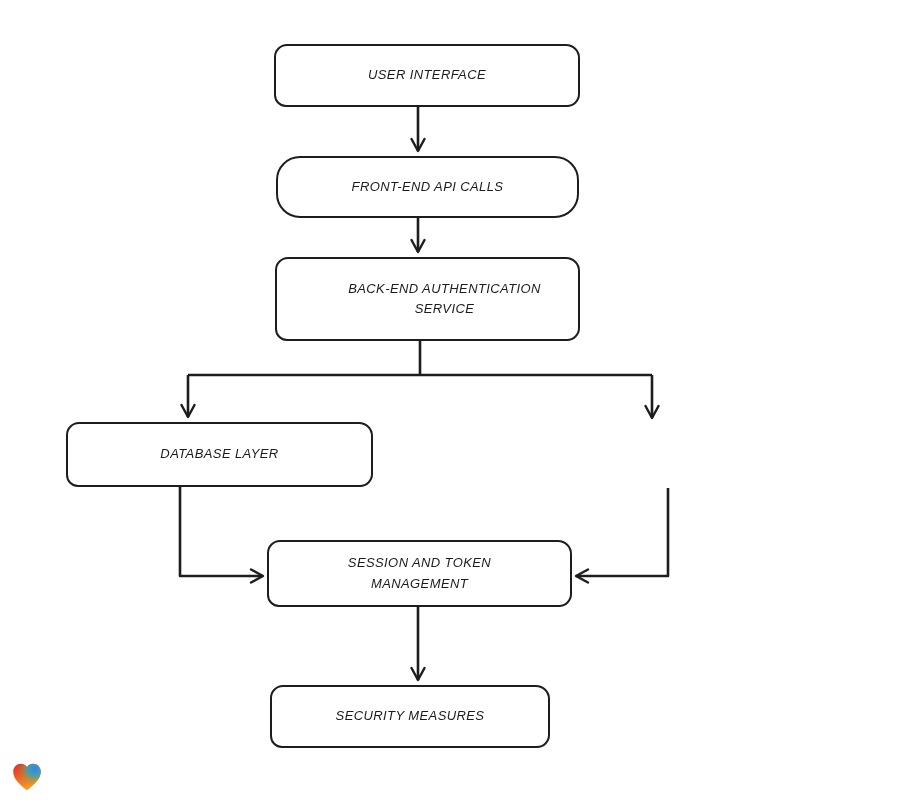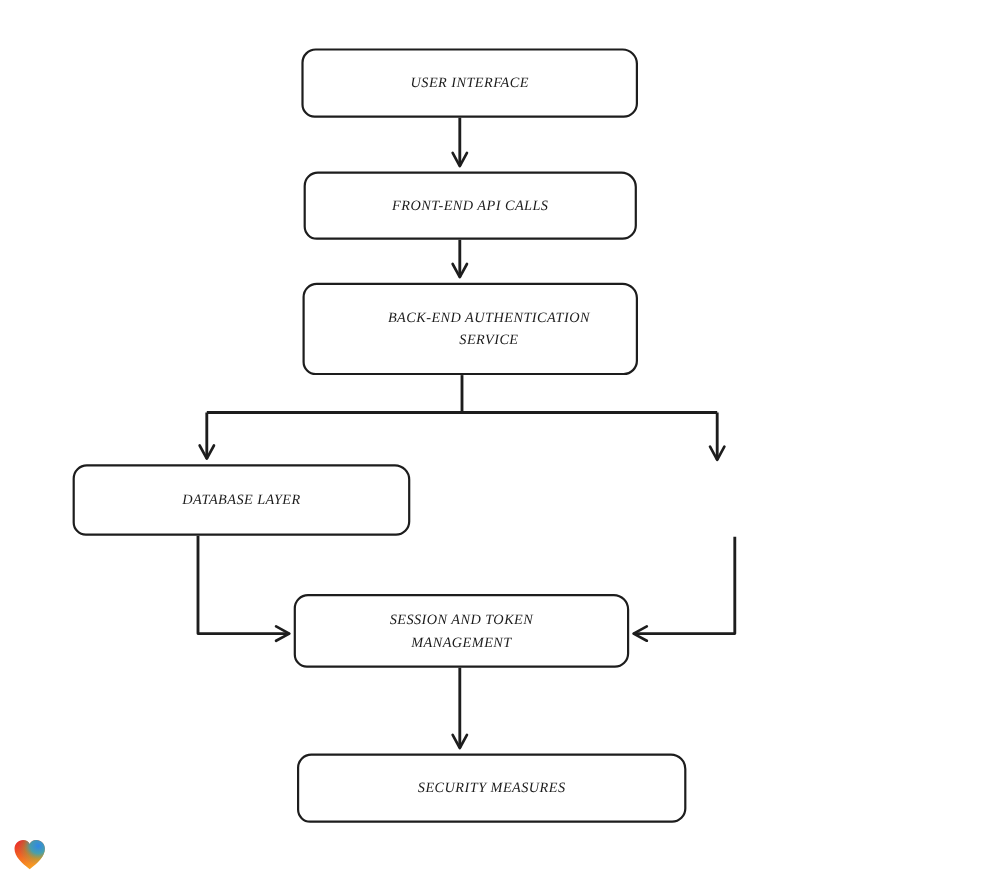--- a/index.html
+++ b/index.html
@@ -2,21 +2,21 @@
 <html><head>
 <meta charset="utf-8">
 <style>
   html,body{margin:0;padding:0;background:#ffffff;}
   .canvas{
     position:relative;
     width:911px;
     height:810px;
     background:#ffffff;
     overflow:hidden;
-    font-family:Liberation Serif, serif;
+    font-family:Liberation Sans, sans-serif;
   }
   .edges{position:absolute;left:0;top:0;width:911px;height:810px;}
   .node{
     position:absolute;
     box-sizing:border-box;
     display:flex;
     align-items:center;
     justify-content:center;
     background:#ffffff;
     border:2.6px solid #1d1d1d;
@@ -26,28 +26,28 @@
   }
   .lbl{
     font-size:13px;
     font-style:italic;
     letter-spacing:.4px;
     line-height:1.55;
     color:#1b1b1b;
     padding:0 8px;
   }
   .n1{left:274px;top:44px;width:306px;height:63px;}
-  .n2{left:276px;top:156px;width:303px;height:62px;}
+  .n2{left:276px;top:156px;width:303px;height:62px;border-radius:24px;}
   .n3{left:275px;top:257px;width:305px;height:84px;padding-left:34px;}
   .n3 .lbl{max-width:215px;}
   .n4{left:66px; top:422px;width:307px;height:65px;}
   .n5{left:452px;top:423px;width:306px;height:65px;}
   .n6{left:267px;top:540px;width:305px;height:67px;}
   .n6 .lbl{max-width:180px;}
-  .n7{left:270px;top:685px;width:354px;height:63px;}
+  .n7{left:270px;top:685px;width:280px;height:63px;}
   .logo{position:absolute;left:10px;top:761px;width:34px;height:32px;z-index:1;}
 </style>
 </head>
 <body>
 
 <div class="canvas">
 
   <svg class="edges" width="911" height="810" viewBox="0 0 911 810" xmlns="http://www.w3.org/2000/svg">
     <defs>
       <marker id="arrow" markerWidth="18" markerHeight="17" refX="14" refY="8" orient="auto" markerUnits="userSpaceOnUse">

